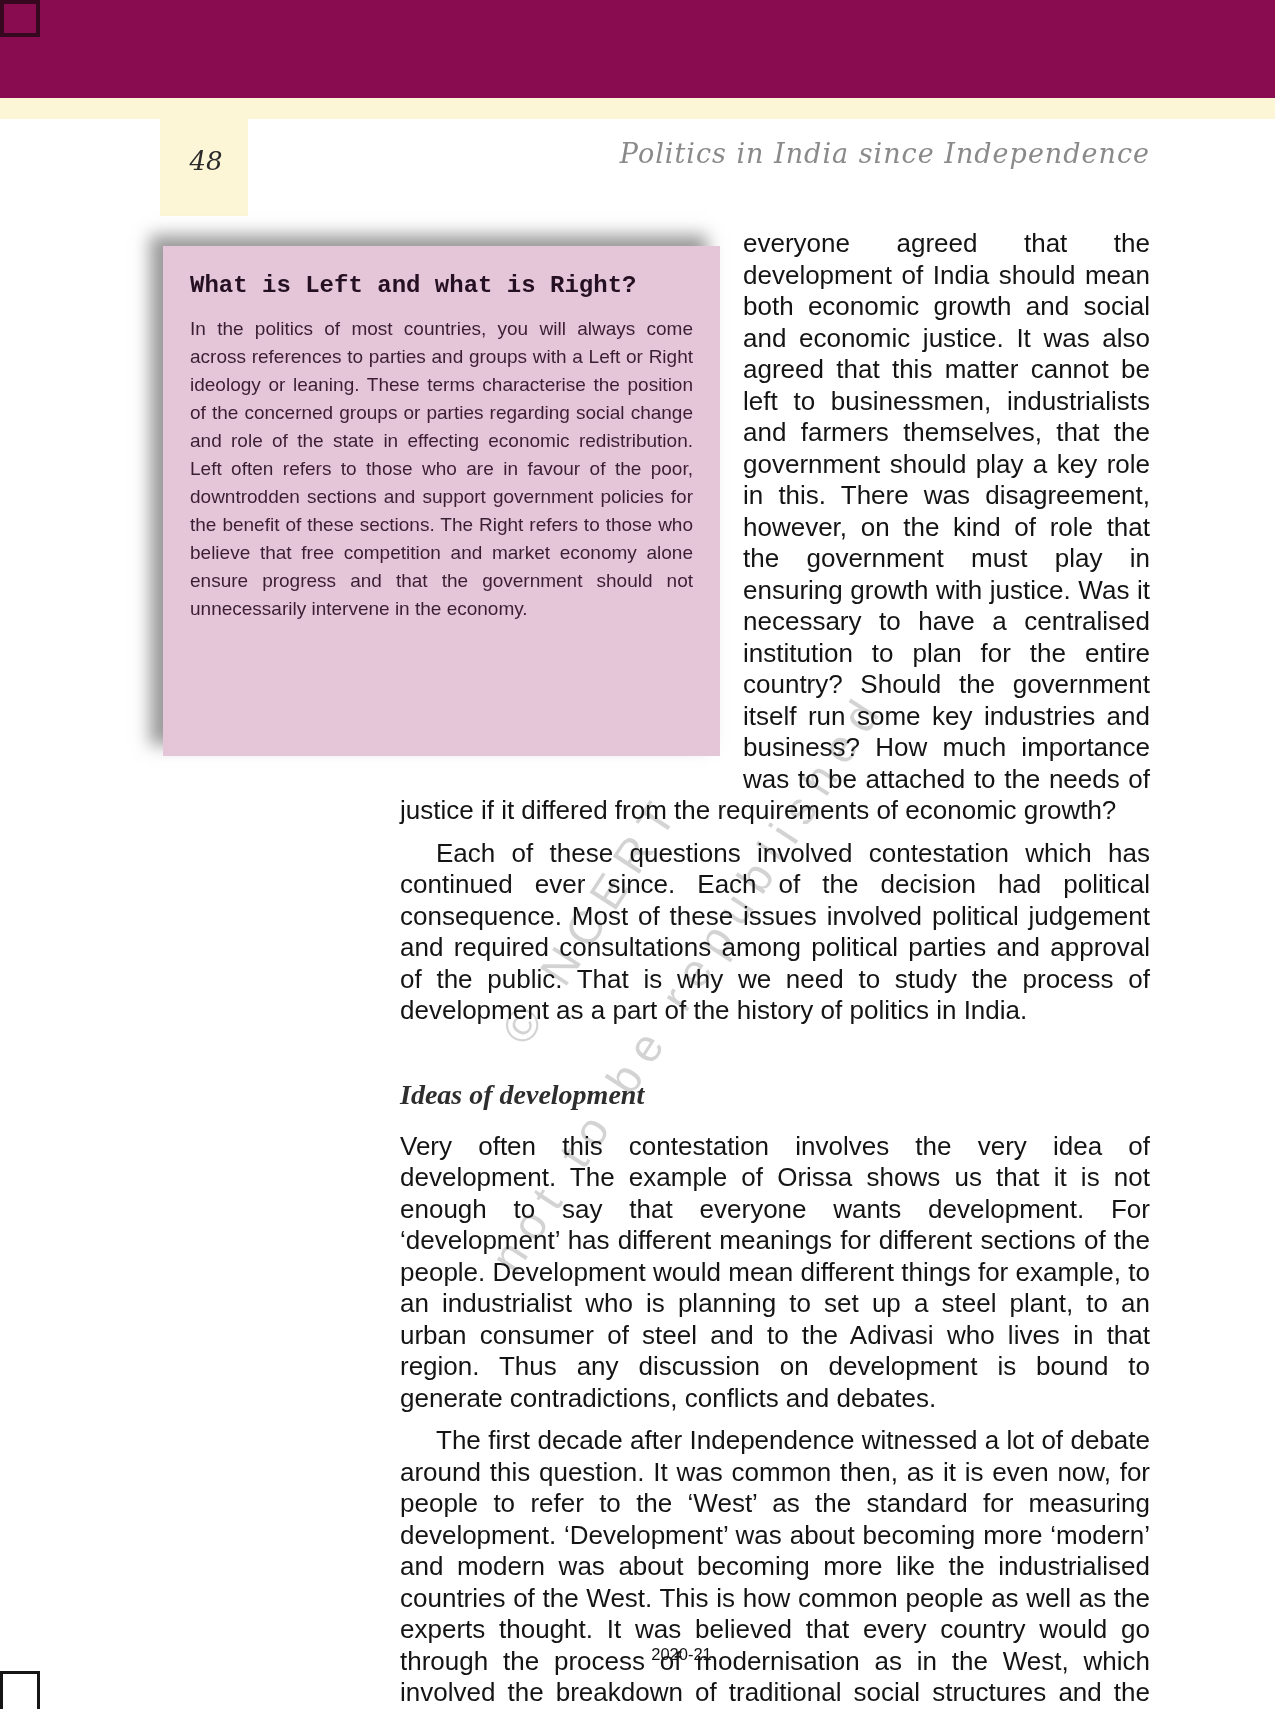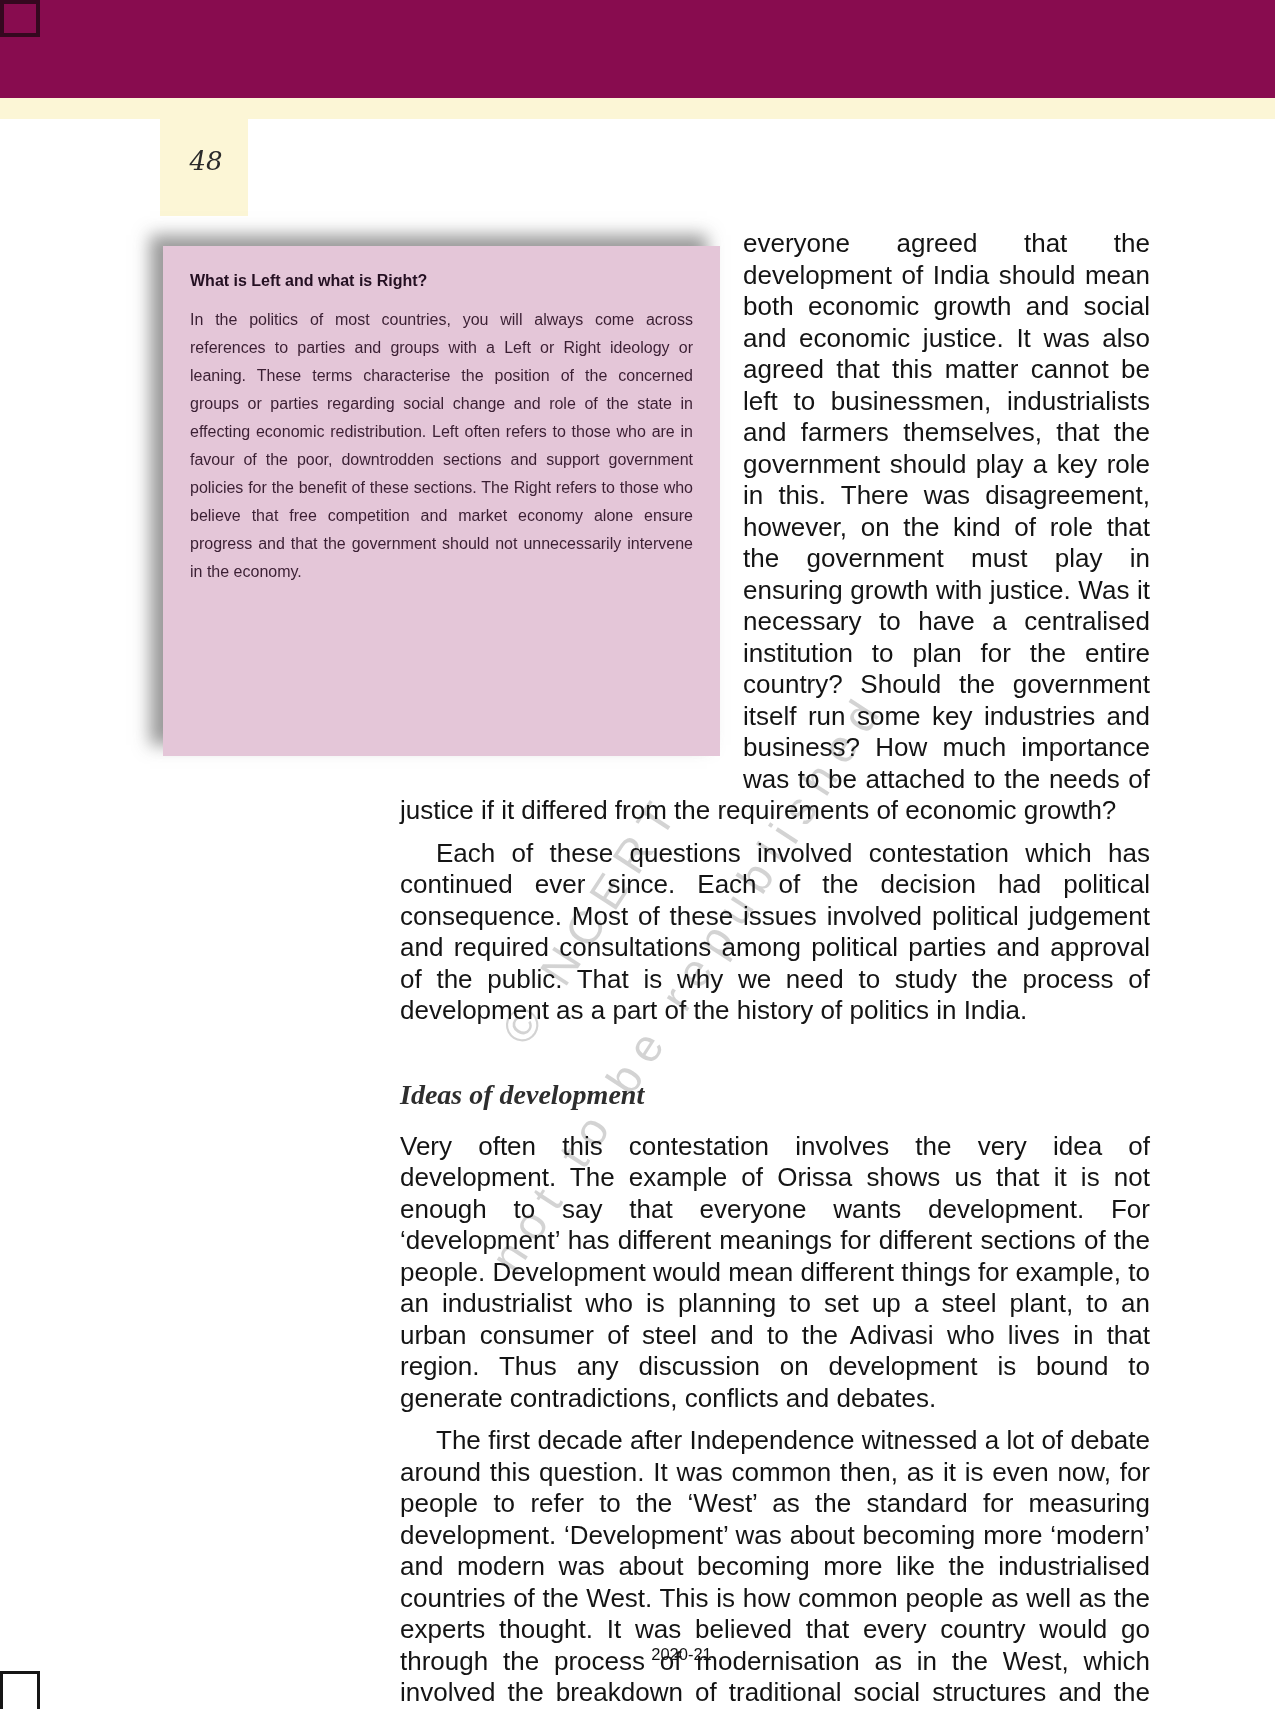--- a/index.html
+++ b/index.html
@@ -62,27 +62,27 @@
     float:left;
     width:557px;height:510px;box-sizing:border-box;
     margin:18px 23px 8px -237px;
     background:#E4C6D8;
     box-shadow:-13px -11px 16px rgba(70,70,70,0.55);
     padding:26px 27px 0 27px;
     overflow:hidden;
   }
   .pink-box h3{
     margin:0 0 16px 0;
-    font-family:Liberation Sans, sans-serif;
-    font-weight:bold;font-size:16px;color:#241022;
+    font-family:Liberation Mono, monospace;
+    font-weight:bold;font-size:24px;color:#241022;
   }
   .pink-box p{
     margin:0 0 14px 0;
     font-family:"Liberation Sans", sans-serif;
-    font-size:16px;line-height:28px;color:#3A1F33;
+    font-size:19px;line-height:28px;color:#3A1F33;
     text-align:justify;
   }
   .body-para{
     margin:0 0 11px 0;
     font-family:Liberation Sans, sans-serif;
     font-size:26px;line-height:31.5px;color:#141414;
     text-align:justify;
   }
   .indent{text-indent:36px;}
   .section-heading{
@@ -113,20 +113,21 @@
   <div class="top-bar">
     <div class="corner-mark-top"></div>
   </div>
 
   <div class="cream-band"></div>
 
   <div class="page-number-tab">
     <span>48</span>
   </div>
 
+  <div class="running-header">Politics in India since Independence</div>
 
   <div class="watermark">
     <div>© NCERT</div>
     <div>not to be republished</div>
   </div>
 
   <div class="content">
 
     <aside class="pink-box">
       <h3>What is Left and what is Right?</h3>

